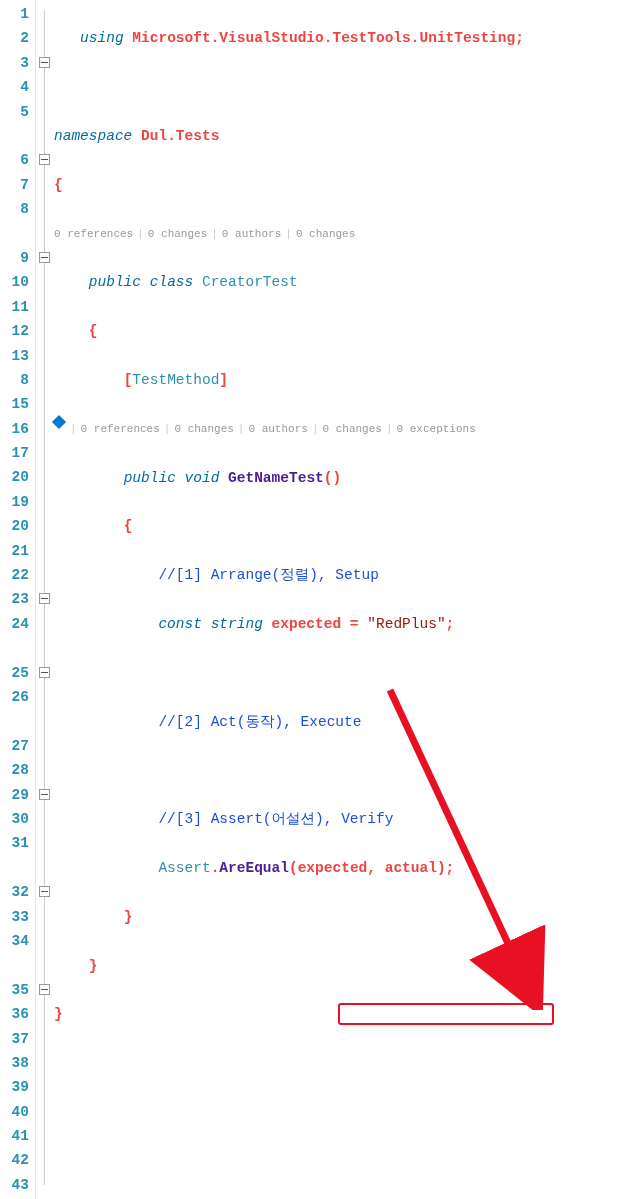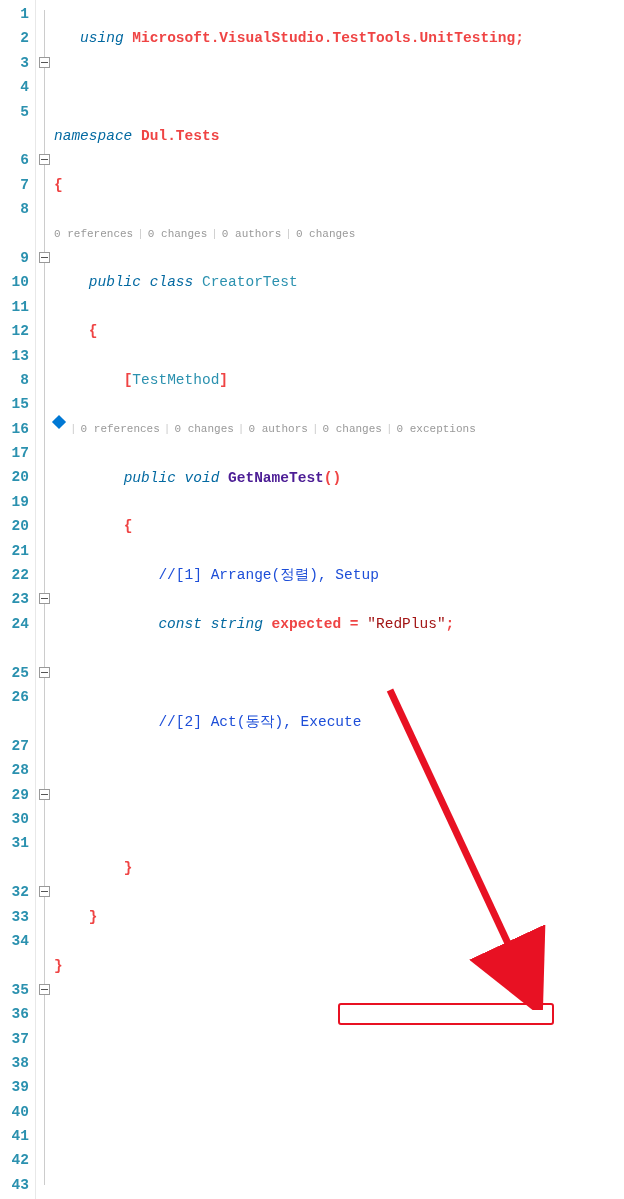--- a/index.html
+++ b/index.html
@@ -132,21 +132,22 @@
 <div class="row"><span class="plain">    </span><span class="plain">{</span></div>
 <div class="row"><span class="plain">        </span><span class="plain">[</span><span class="type">TestMethod</span><span class="plain">]</span></div>
 <div class="row codelens">        <span class="blue-diamond"></span><span class="sep">|</span><span>0 references</span><span class="sep">|</span><span>0 changes</span><span class="sep">|</span><span>0 authors</span><span class="sep">|</span><span>0 changes</span><span class="sep">|</span><span>0 exceptions</span></div>
 <div class="row"><span class="plain">        </span><span class="kw">public</span> <span class="kw">void</span> <span class="method">GetNameTest</span><span class="plain">()</span></div>
 <div class="row"><span class="plain">        </span><span class="plain">{</span></div>
 <div class="row"><span class="plain">            </span><span class="comment">//[1] Arrange(정렬), Setup</span></div>
 <div class="row"><span class="plain">            </span><span class="kw">const</span> <span class="kw">string</span><span class="plain"> expected = </span><span class="str">"RedPlus"</span><span class="plain">;</span></div>
 <div class="row"></div>
 <div class="row"><span class="plain">            </span><span class="comment">//[2] Act(동작), Execute</span></div>
 <div class="row"></div>
-<div class="row"><span class="plain">            </span></div>
+<div class="row"><span class="plain">            </span><span class="comment">//[3] Assert(어설션), Verify</span></div>
+<div class="row"><span class="plain">            </span><span class="type">Assert</span><span class="plain">.</span><span class="method">AreEqual</span><span class="plain">(expected, actual);</span></div>
 <div class="row"><span class="plain">        </span><span class="plain">}</span></div>
 <div class="row"><span class="plain">    </span><span class="plain">}</span></div>
 <div class="row"><span class="plain">}</span></div>
 <div class="row"></div>
 <div class="row"></div>
 
 
 
 
 

